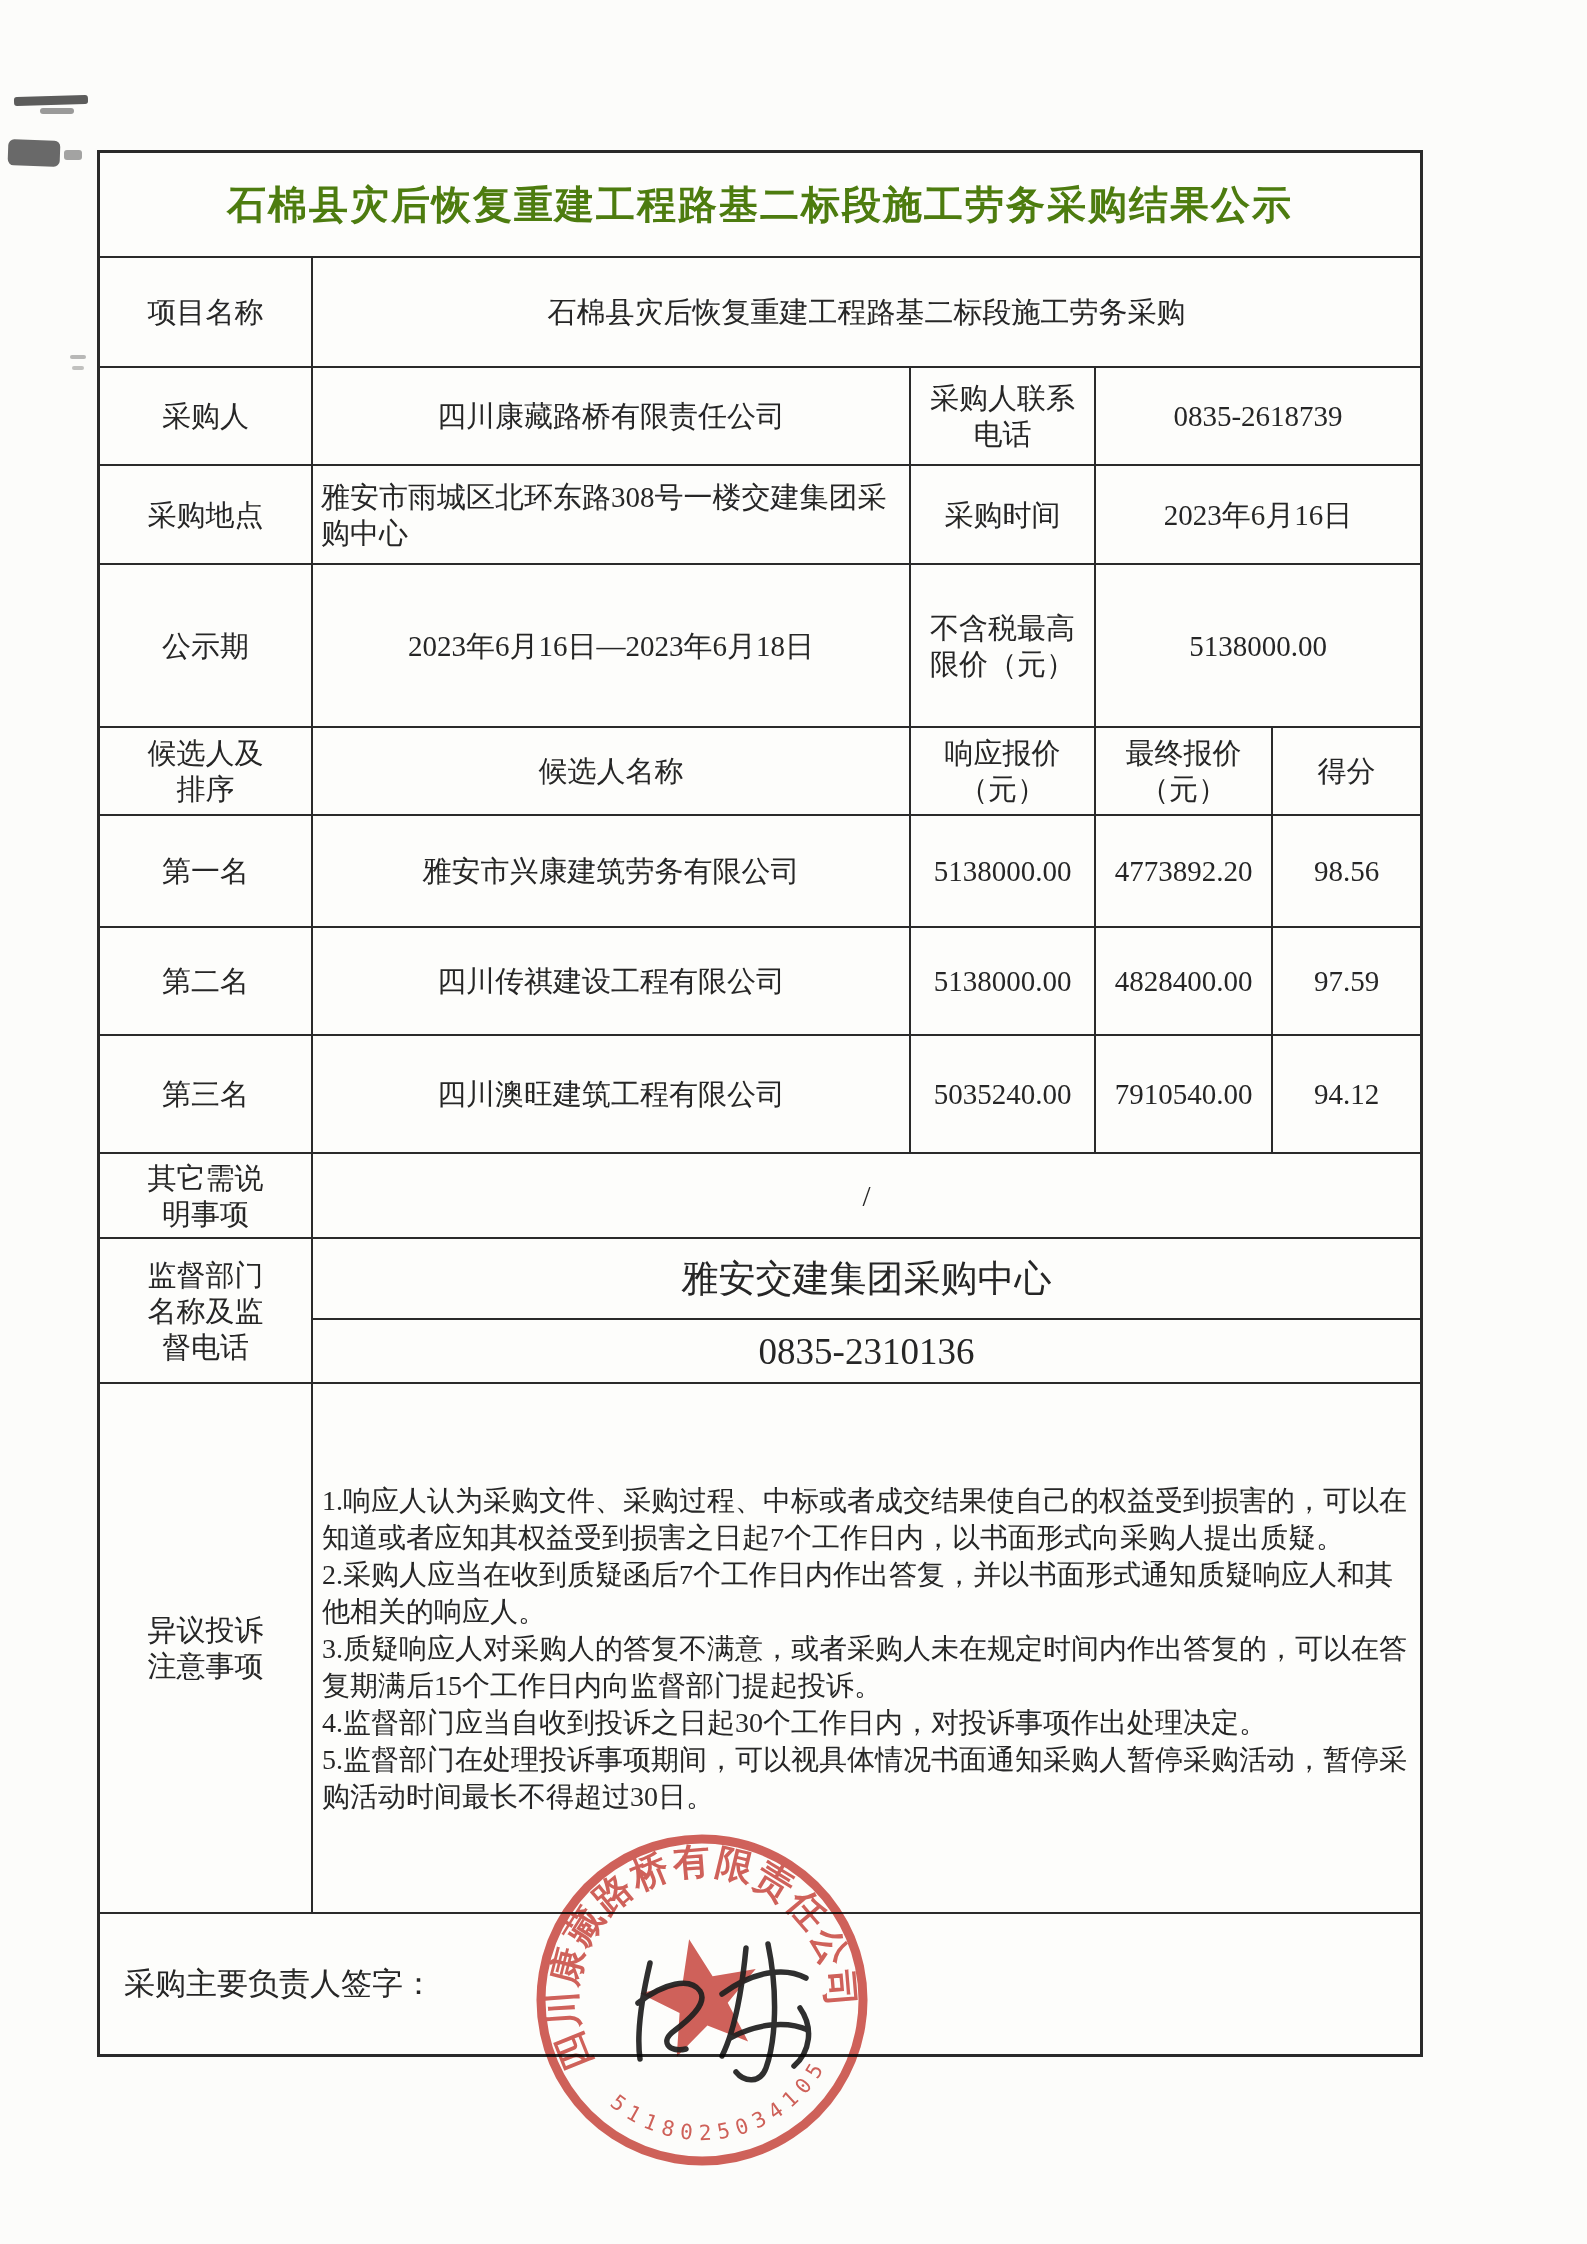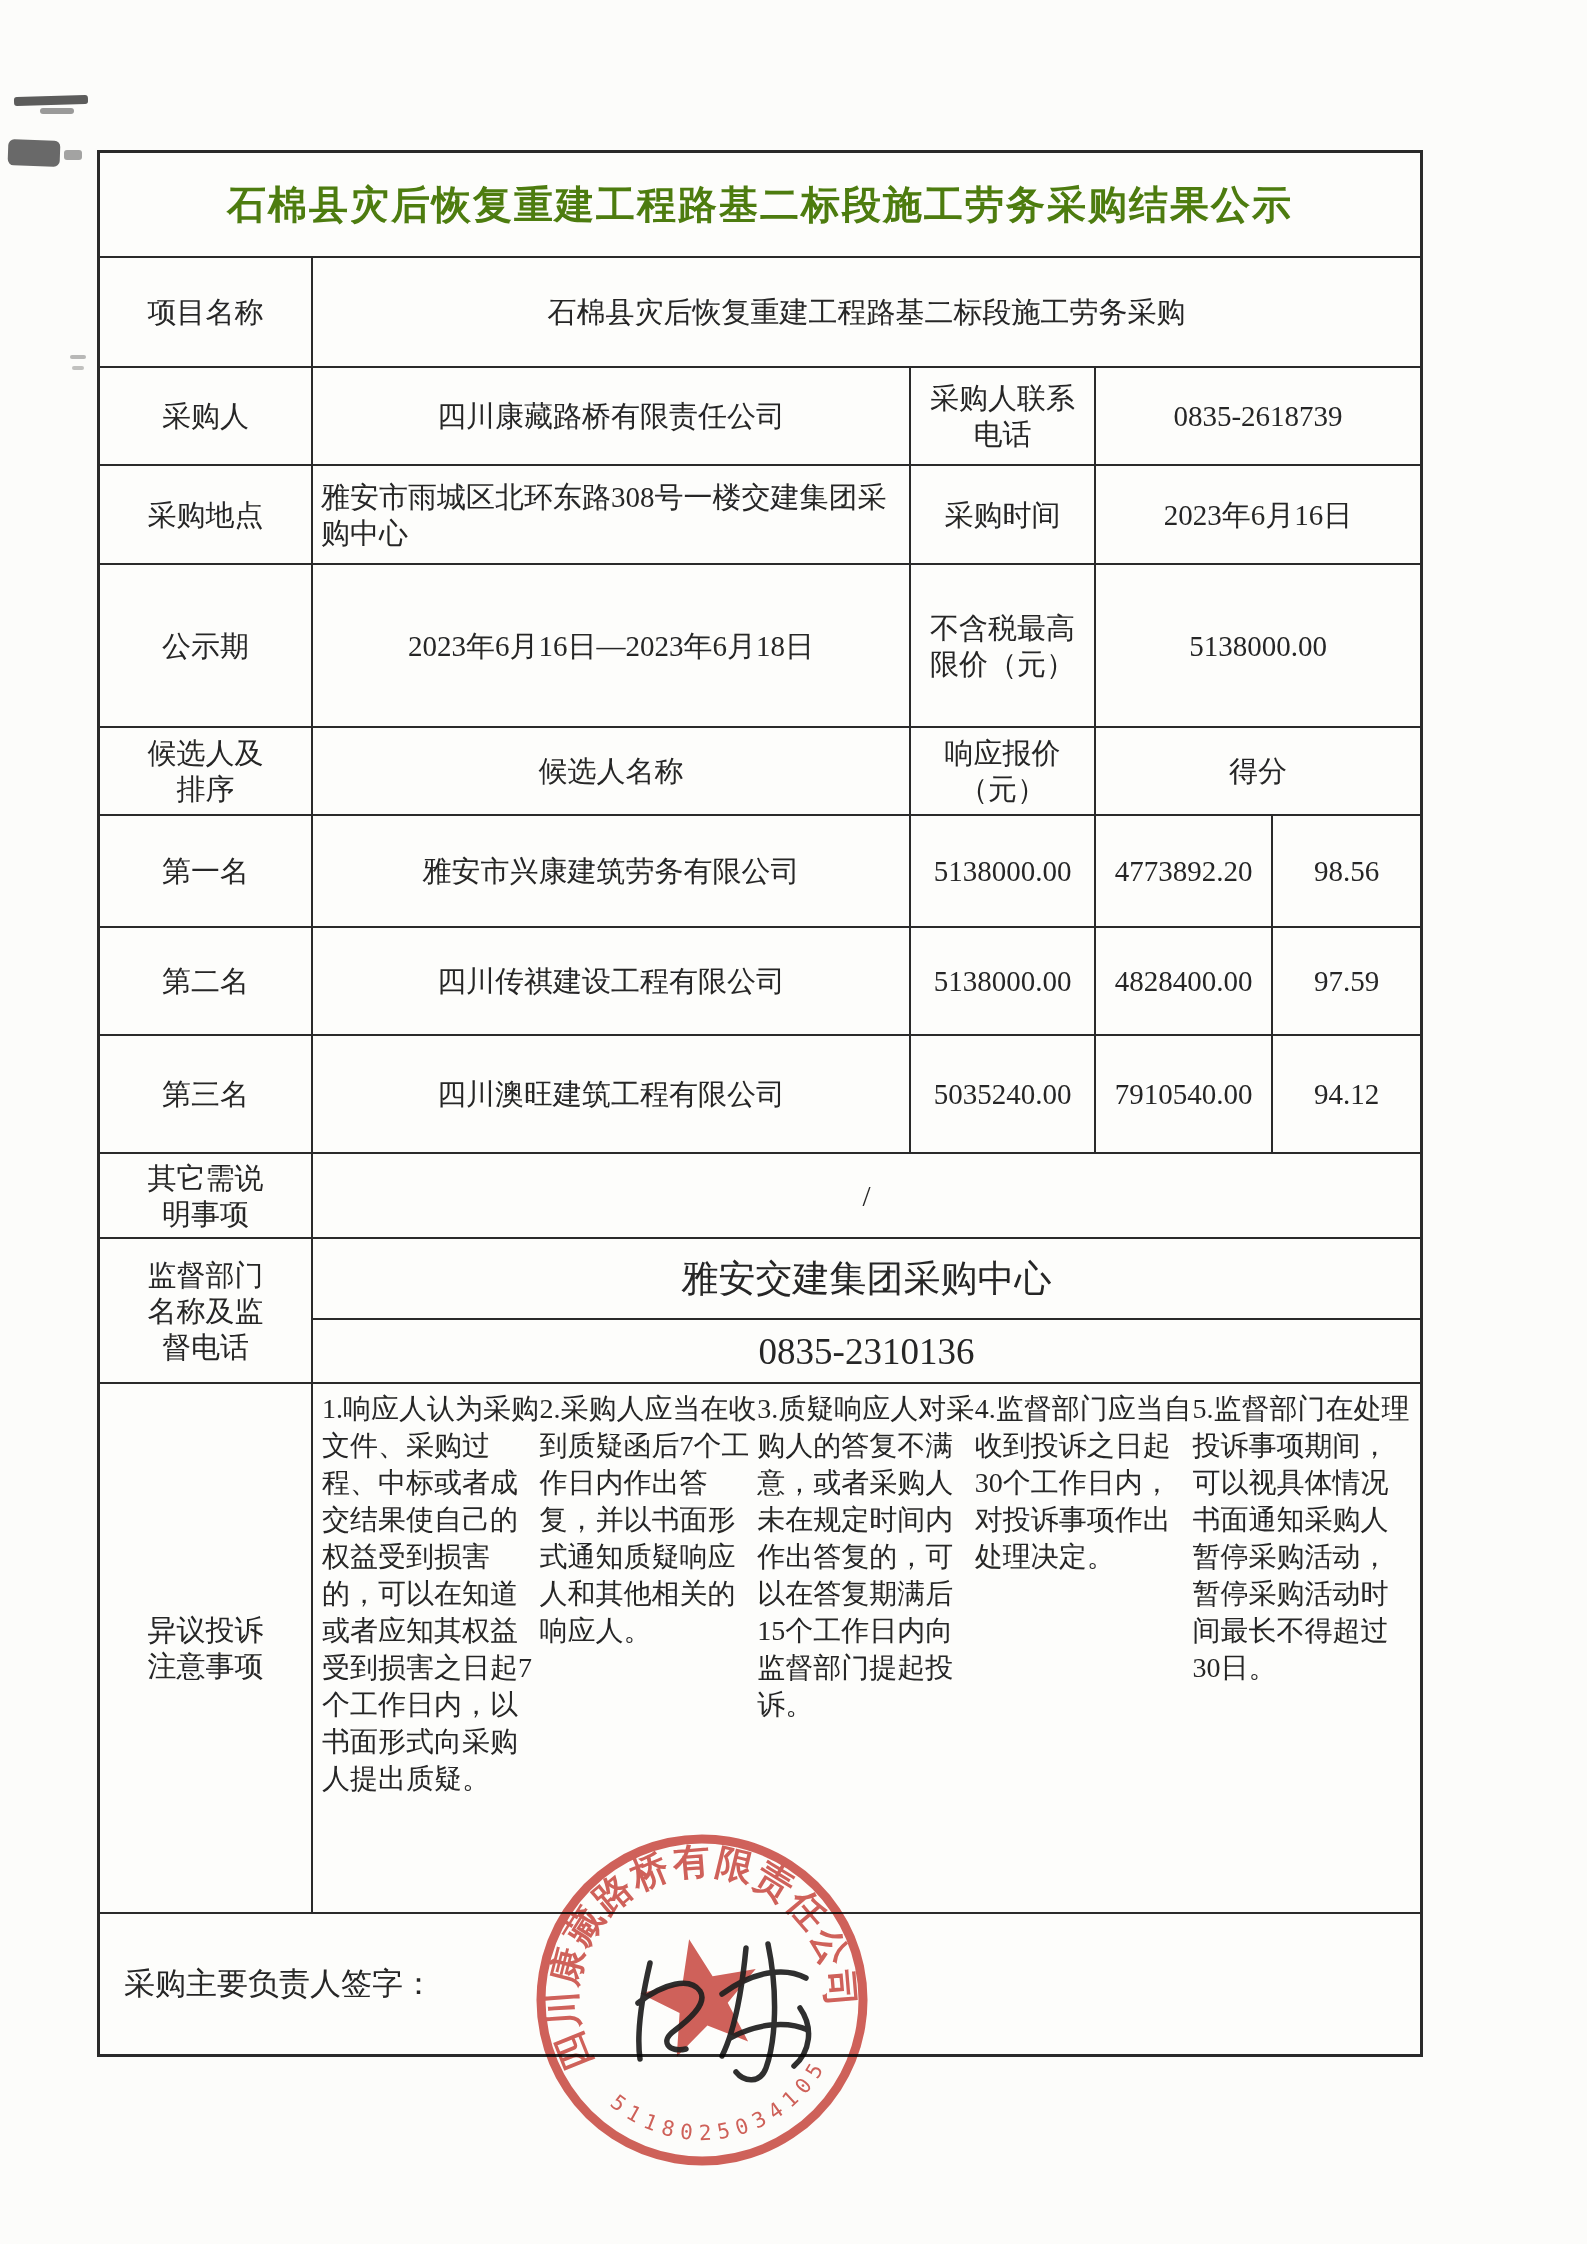--- a/index.html
+++ b/index.html
@@ -65,21 +65,21 @@
   .r-other{height:85px;}
   .r-superv{height:145px;}
   .r-object{height:530px;}
   .r-sign{height:140px;}
 
   .sub-col{flex:1;display:flex;flex-direction:column;border-bottom:2px solid #2a2a2a;box-sizing:border-box;}
   .sub-cell{display:flex;align-items:center;justify-content:center;font-size:37px;box-sizing:border-box;}
   .sub-top{height:81px;border-bottom:2px solid #2a2a2a;}
   .sub-bottom{flex:1;}
 
-  .notes-cell{flex-direction:row;align-items:flex-start;justify-content:center;
+  .notes-cell{flex-direction:column;align-items:flex-start;justify-content:center;
     text-align:left;font-size:28px;line-height:37px;padding:6px 10px 6px 9px;}
   .note-line{width:100%;}
 
   .sign-cell{flex:1;border-right:none;justify-content:flex-start;
     padding-left:24px;font-size:31px;}
 
   .seal{position:absolute;left:500px;top:1798px;width:404px;height:404px;
     mix-blend-mode:multiply;}
 </style>
 </head>
@@ -130,20 +130,23 @@
       <div class="cell c45">5138000.00</div>
     </div>
 
     <div class="row r-chead">
       <div class="cell c1">
           <span class="w4">候选人及排序</span>
         </div>
       <div class="cell c2">候选人名称</div>
       <div class="cell c3">
           <span class="w4">响应报价（元）</span>
+        </div>
+      <div class="cell c4">
+          <span class="w4">最终报价（元）</span>
         </div>
       <div class="cell c5">得分</div>
     </div>
 
     <div class="row r-cand1">
       <div class="cell c1">第一名</div>
       <div class="cell c2">雅安市兴康建筑劳务有限公司</div>
       <div class="cell c3">5138000.00</div>
       <div class="cell c4">4773892.20</div>
       <div class="cell c5">98.56</div>

